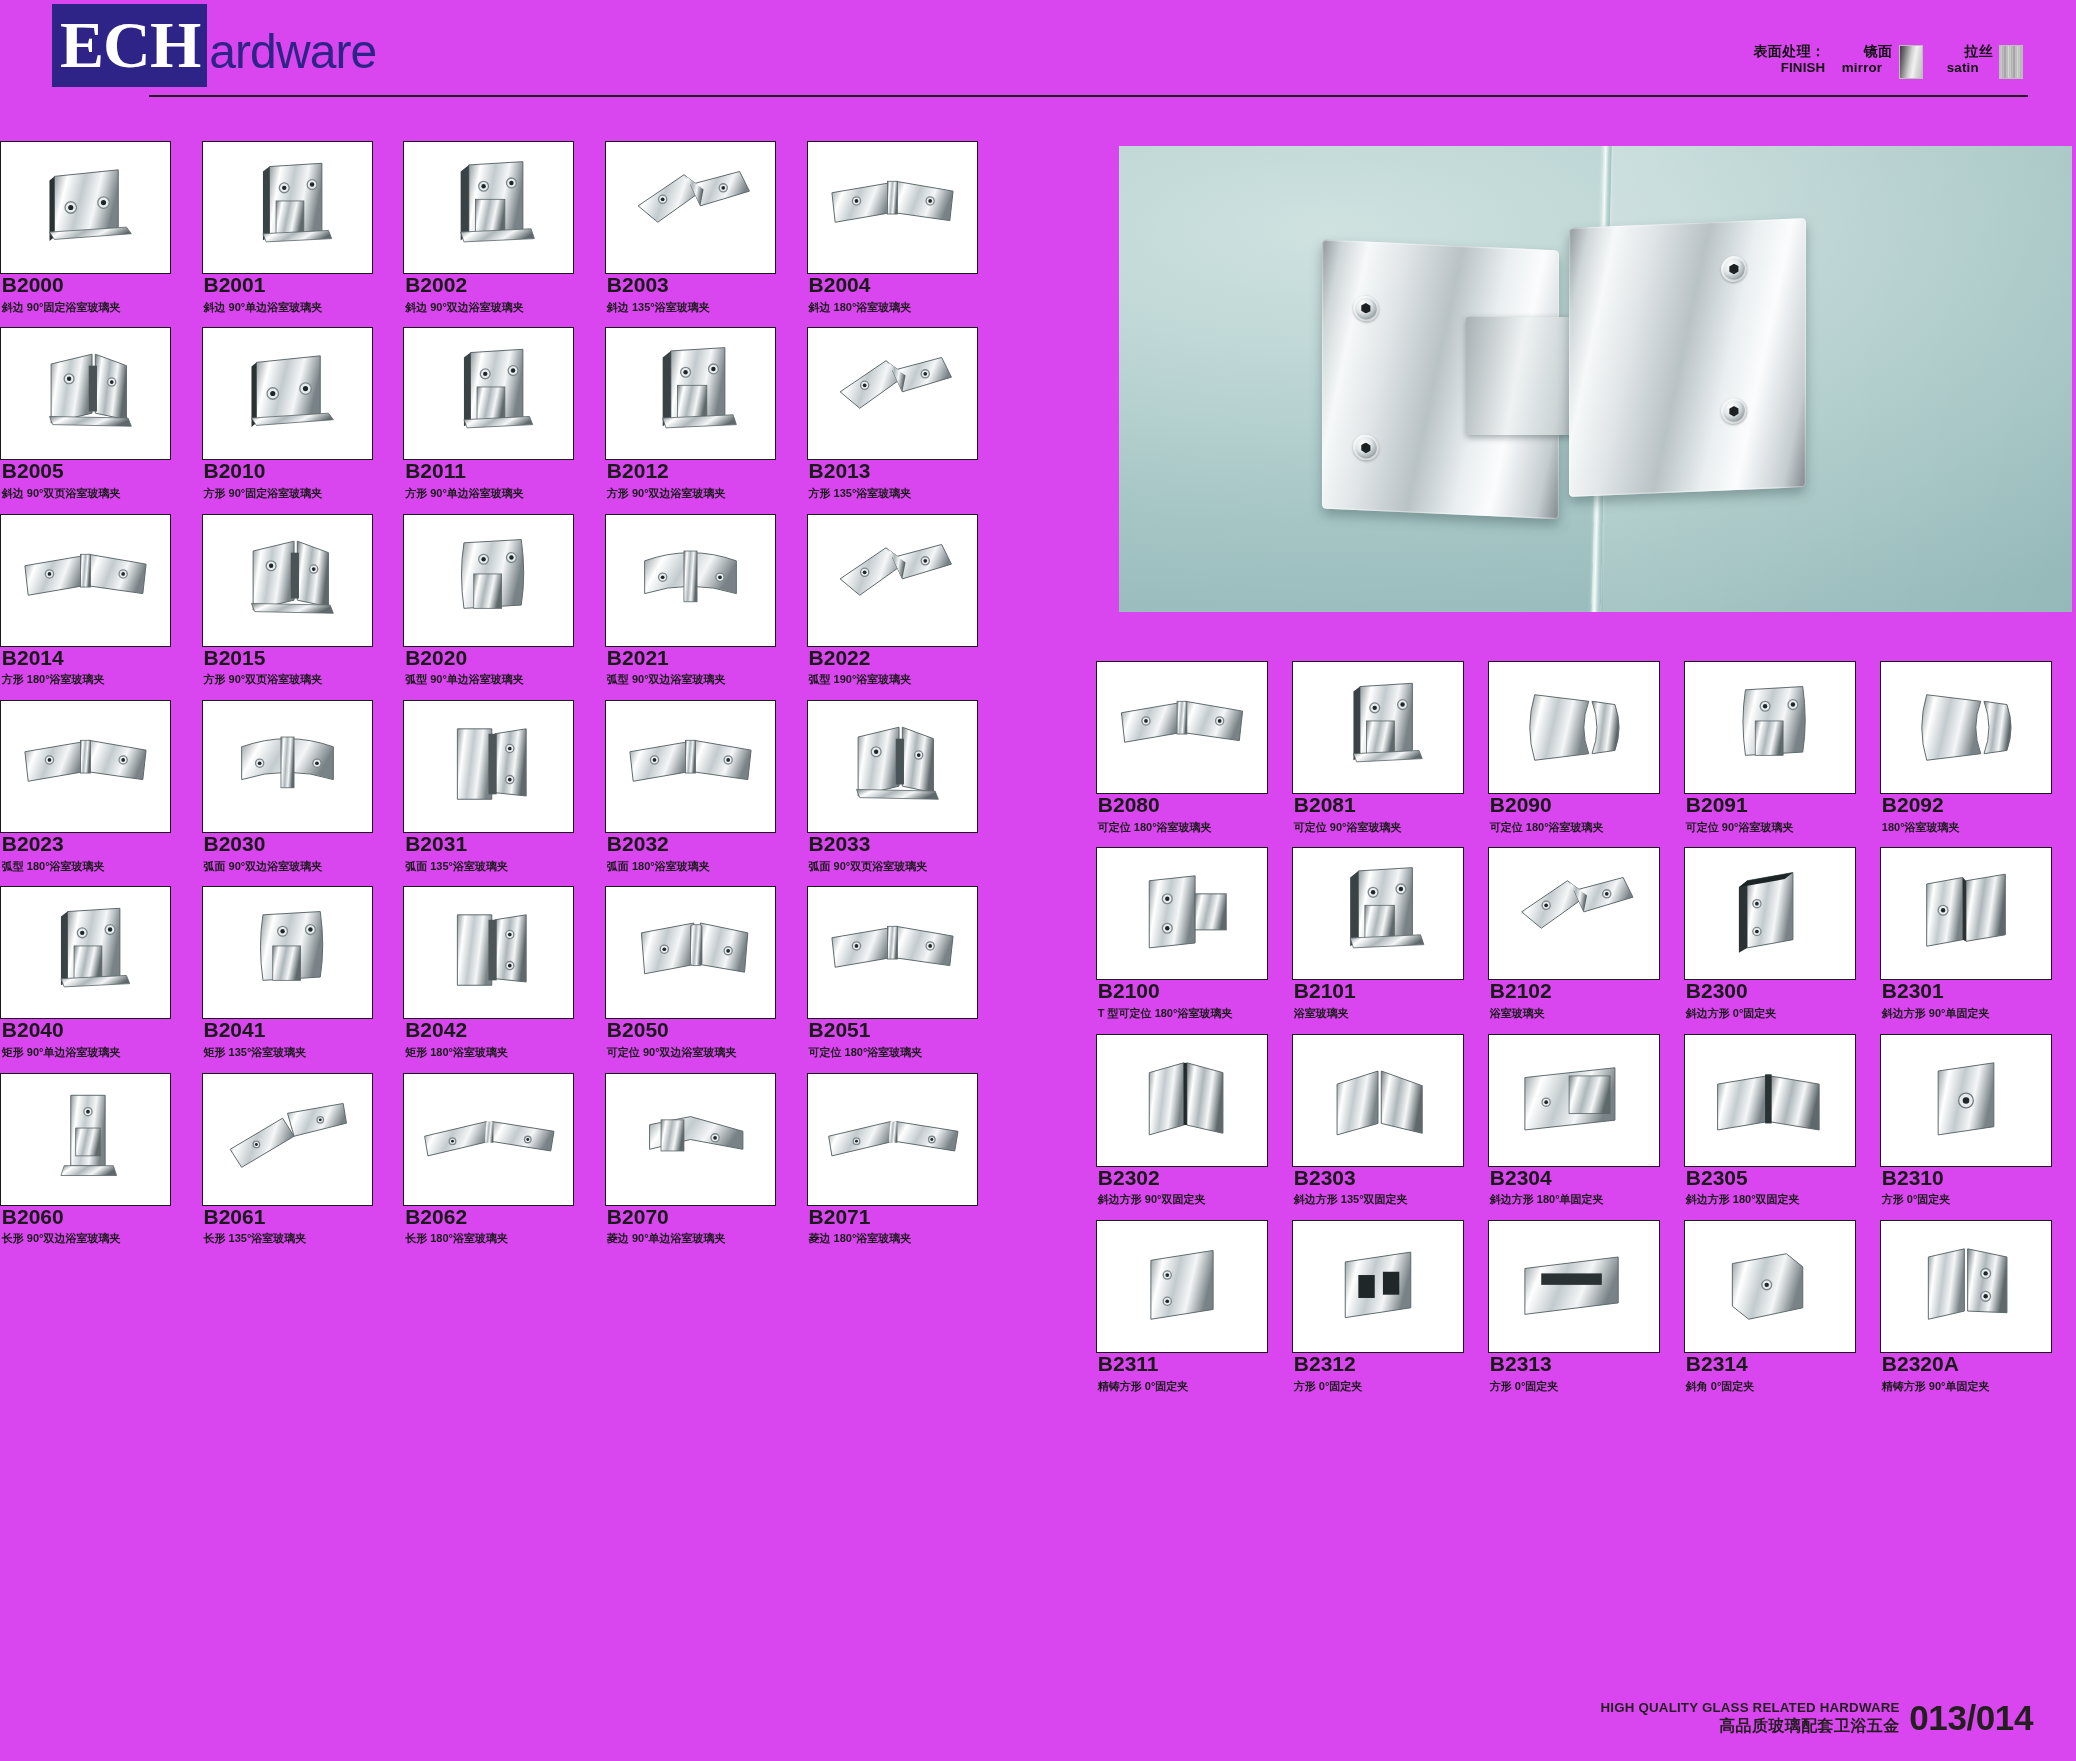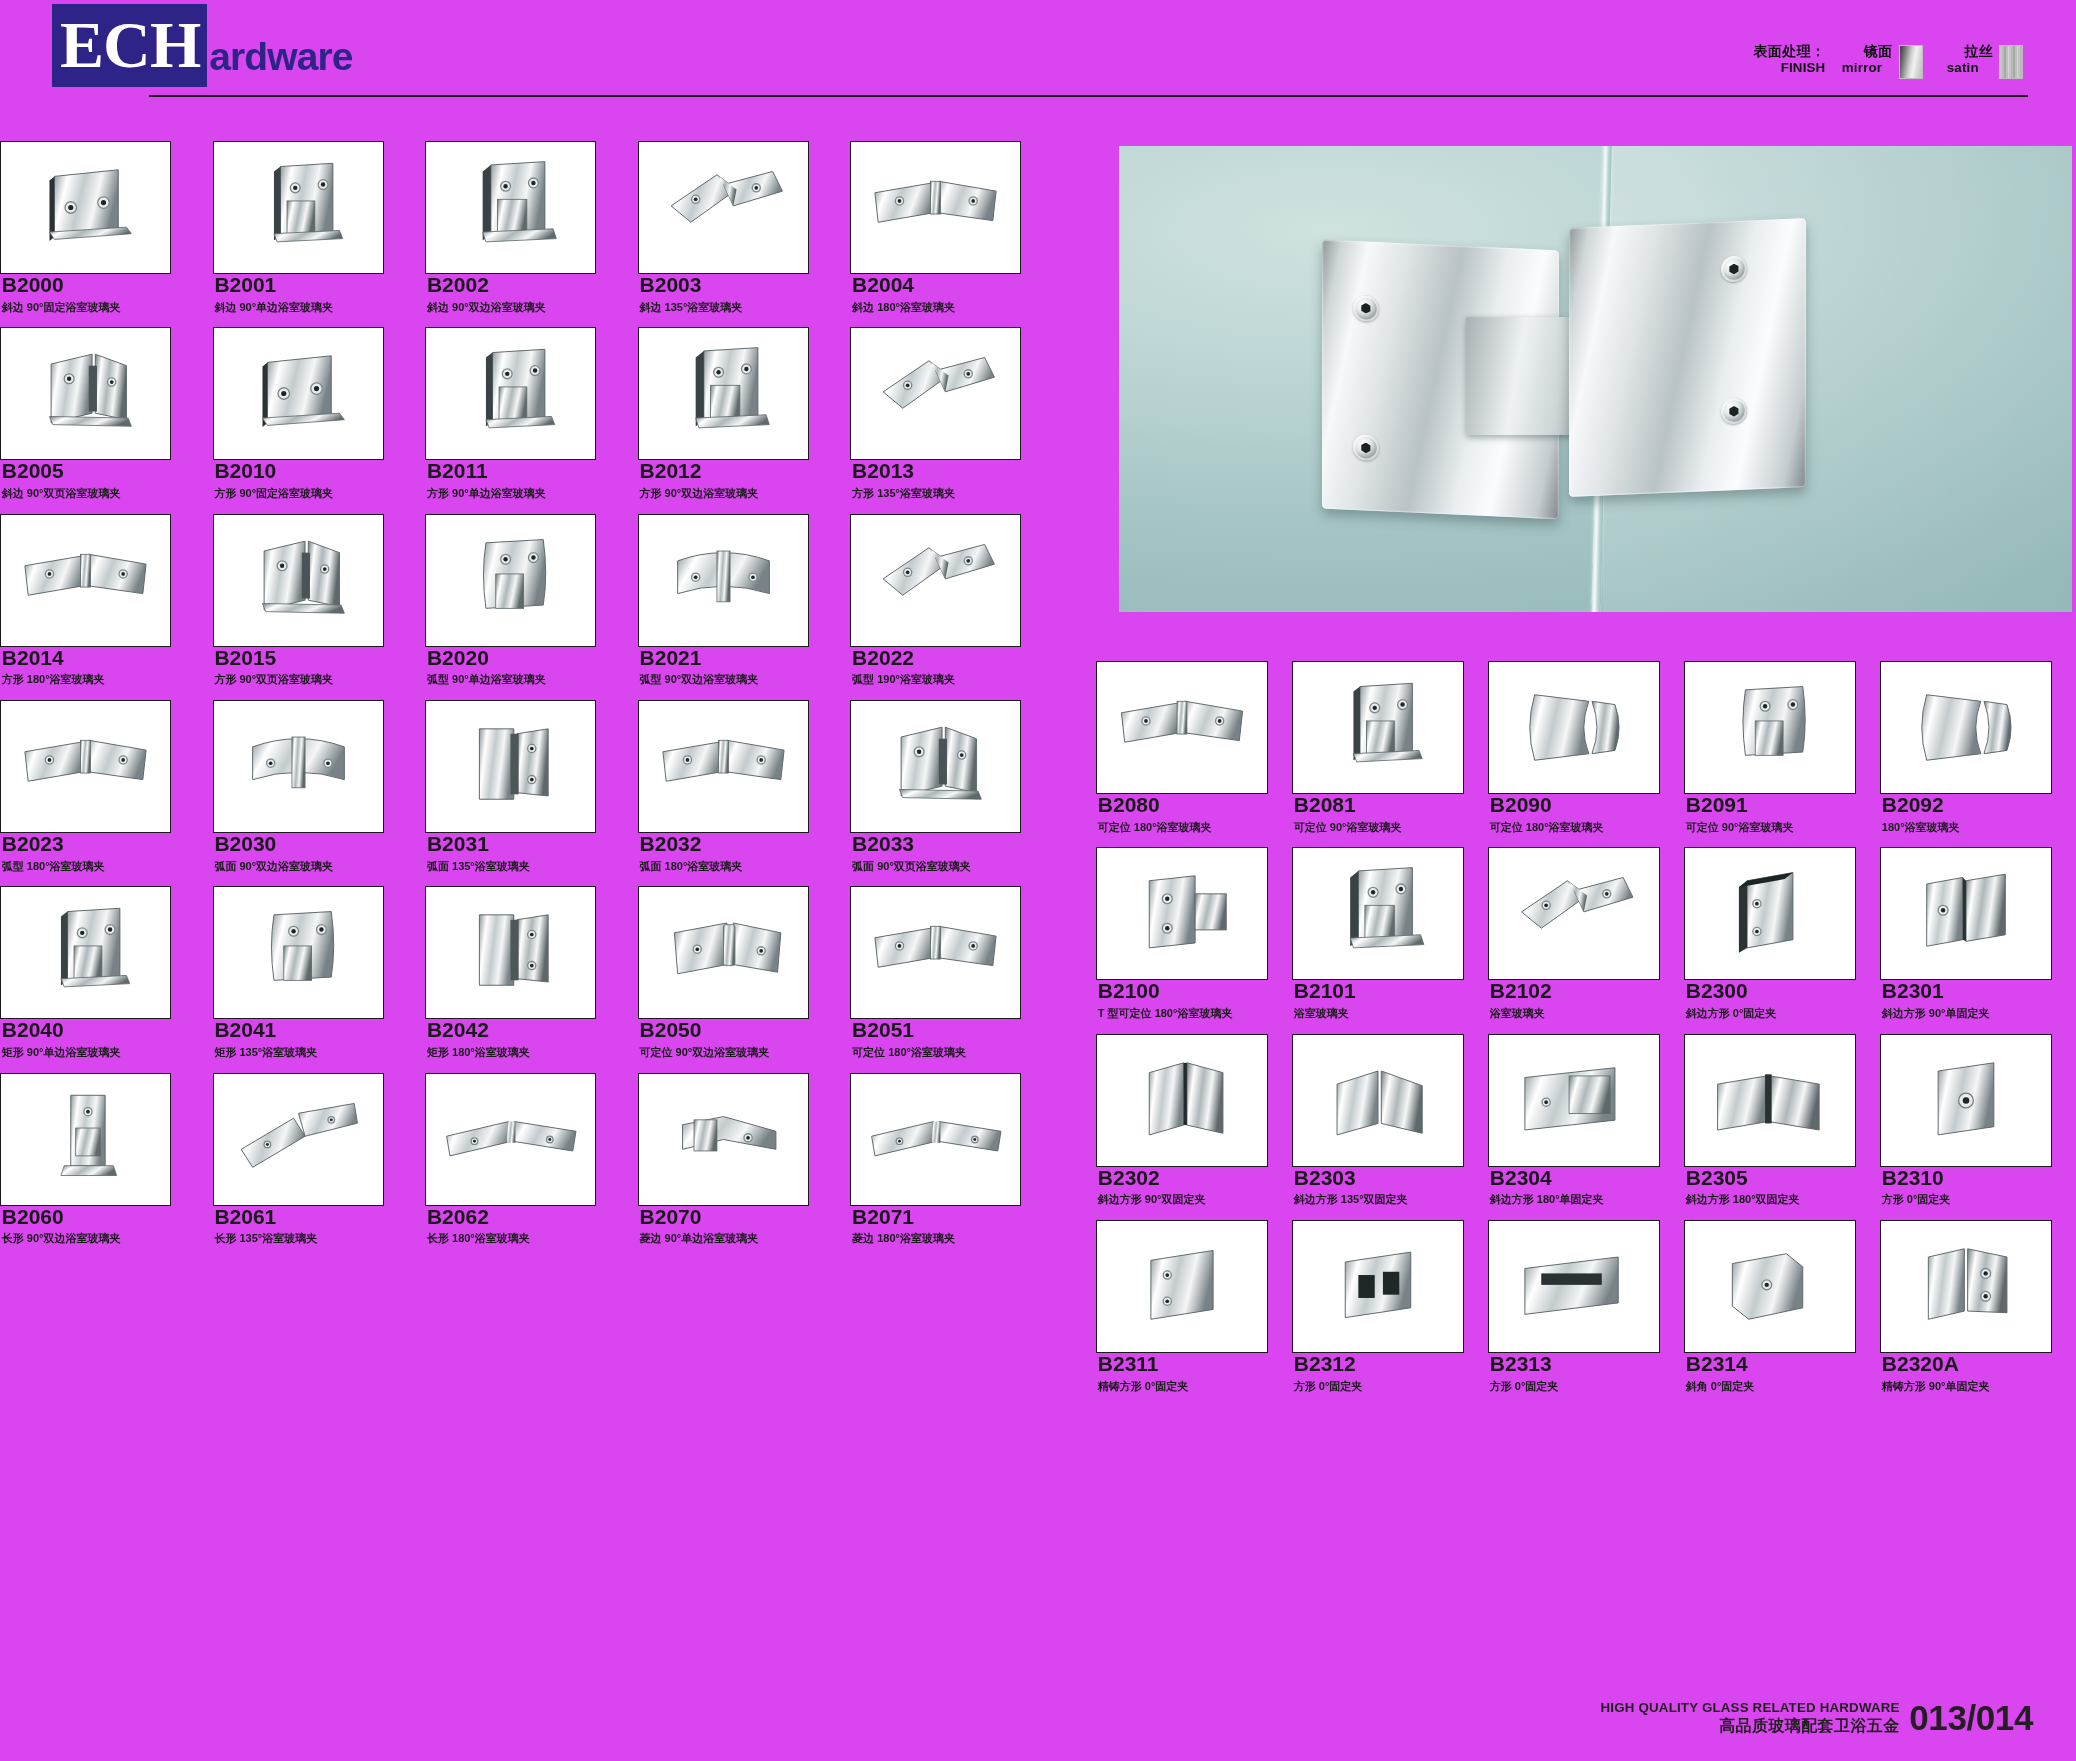--- a/index.html
+++ b/index.html
@@ -15,21 +15,21 @@
   .header { position:absolute; left:0; top:0; width:2077px; height:111px; }
   .logo-wrap { position:absolute; left:52px; top:4.4px; display:flex; align-items:flex-end; }
   .logo-block {
     background:#2e2387; color:#fff;
     font-family:"Liberation Serif","DejaVu Serif", serif;
     font-size:66px; font-weight:700; line-height:1;
     padding:8px 6.2px 8.8px 8px; letter-spacing:-0.9px;
   }
   .logo-word {
     color:#2e2387; font-family:"Liberation Sans","DejaVu Sans",sans-serif;
-    font-size:39px; font-weight:700; line-height:1;
+    font-size:48px; font-weight:400; line-height:1;
     padding-bottom:11.5px; padding-left:2.7px; letter-spacing:-0.9px;
   }
   .header-rule { position:absolute; left:149px; top:95px; width:1879px; height:2.2px; background:#1a1a1a; }
 
   
   .finish { position:absolute; right:44px; top:43px; display:flex; align-items:flex-start; gap:0; }
   .finish-col { display:flex; flex-direction:column; align-items:center; font-weight:700; color:#111; line-height:1.18; }
   .finish-col .cn { font-size:14px; letter-spacing:0.4px;margin-left:32px; }
   .finish-col .en { font-size:13.3px; letter-spacing:0.2px; }
   .finish-label { margin-right:6.2px; align-items:flex-end; }
@@ -65,21 +65,21 @@
   }
   .desc {
     font-size:11px; font-weight:700; color:#1a1a1a; line-height:1.15;
     margin-top:4px; white-space:nowrap;
     font-family:"Liberation Sans","DejaVu Sans",sans-serif;
   }
 
   
   .col-left .cell  { width:192px; margin-right:9.7px; }
   .col-left .tile  { width:171px; height:133px; }
-  .col-left .grid-row { margin-bottom:14px;justify-content:space-between; }
+  .col-left .grid-row { margin-bottom:14px; }
 
   
   .col-right .cell { width:196px; margin-right:0; }
   .col-right .tile { width:172px; height:133px; }
   .col-right .grid-row { margin-bottom:14px; }
 
   
   .hero {
     position:absolute; left:1119px; top:146px; width:953px; height:466px;
     background:

